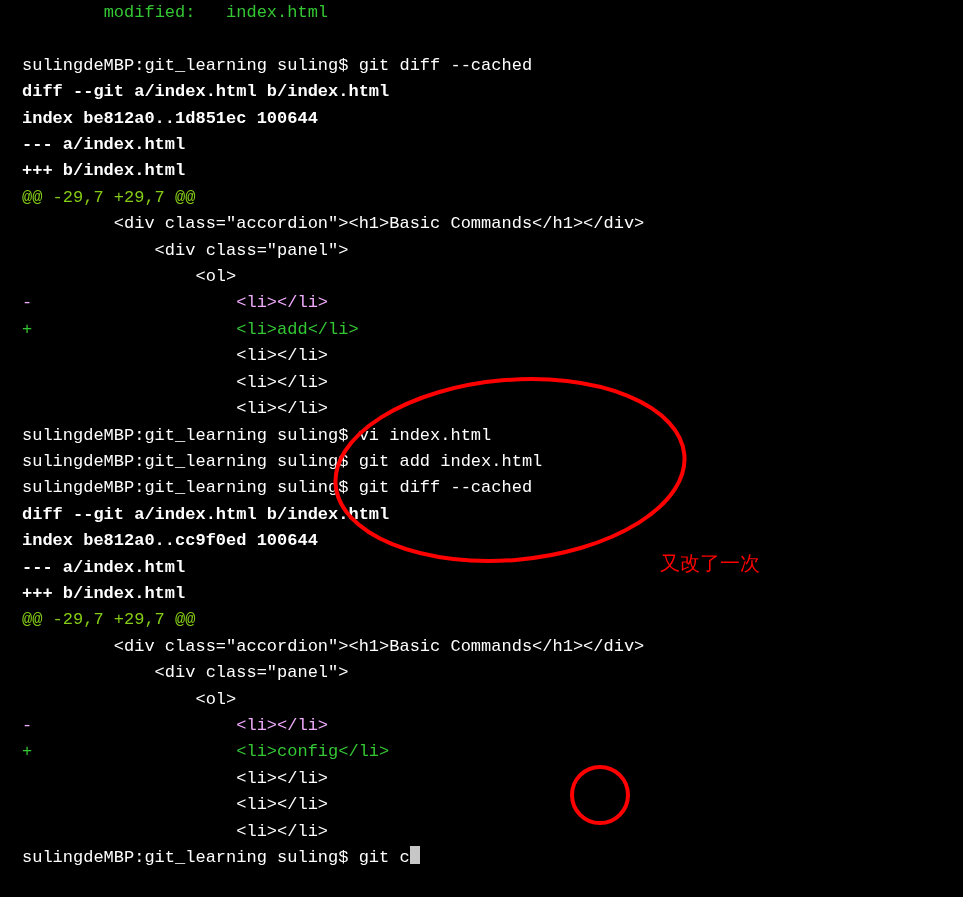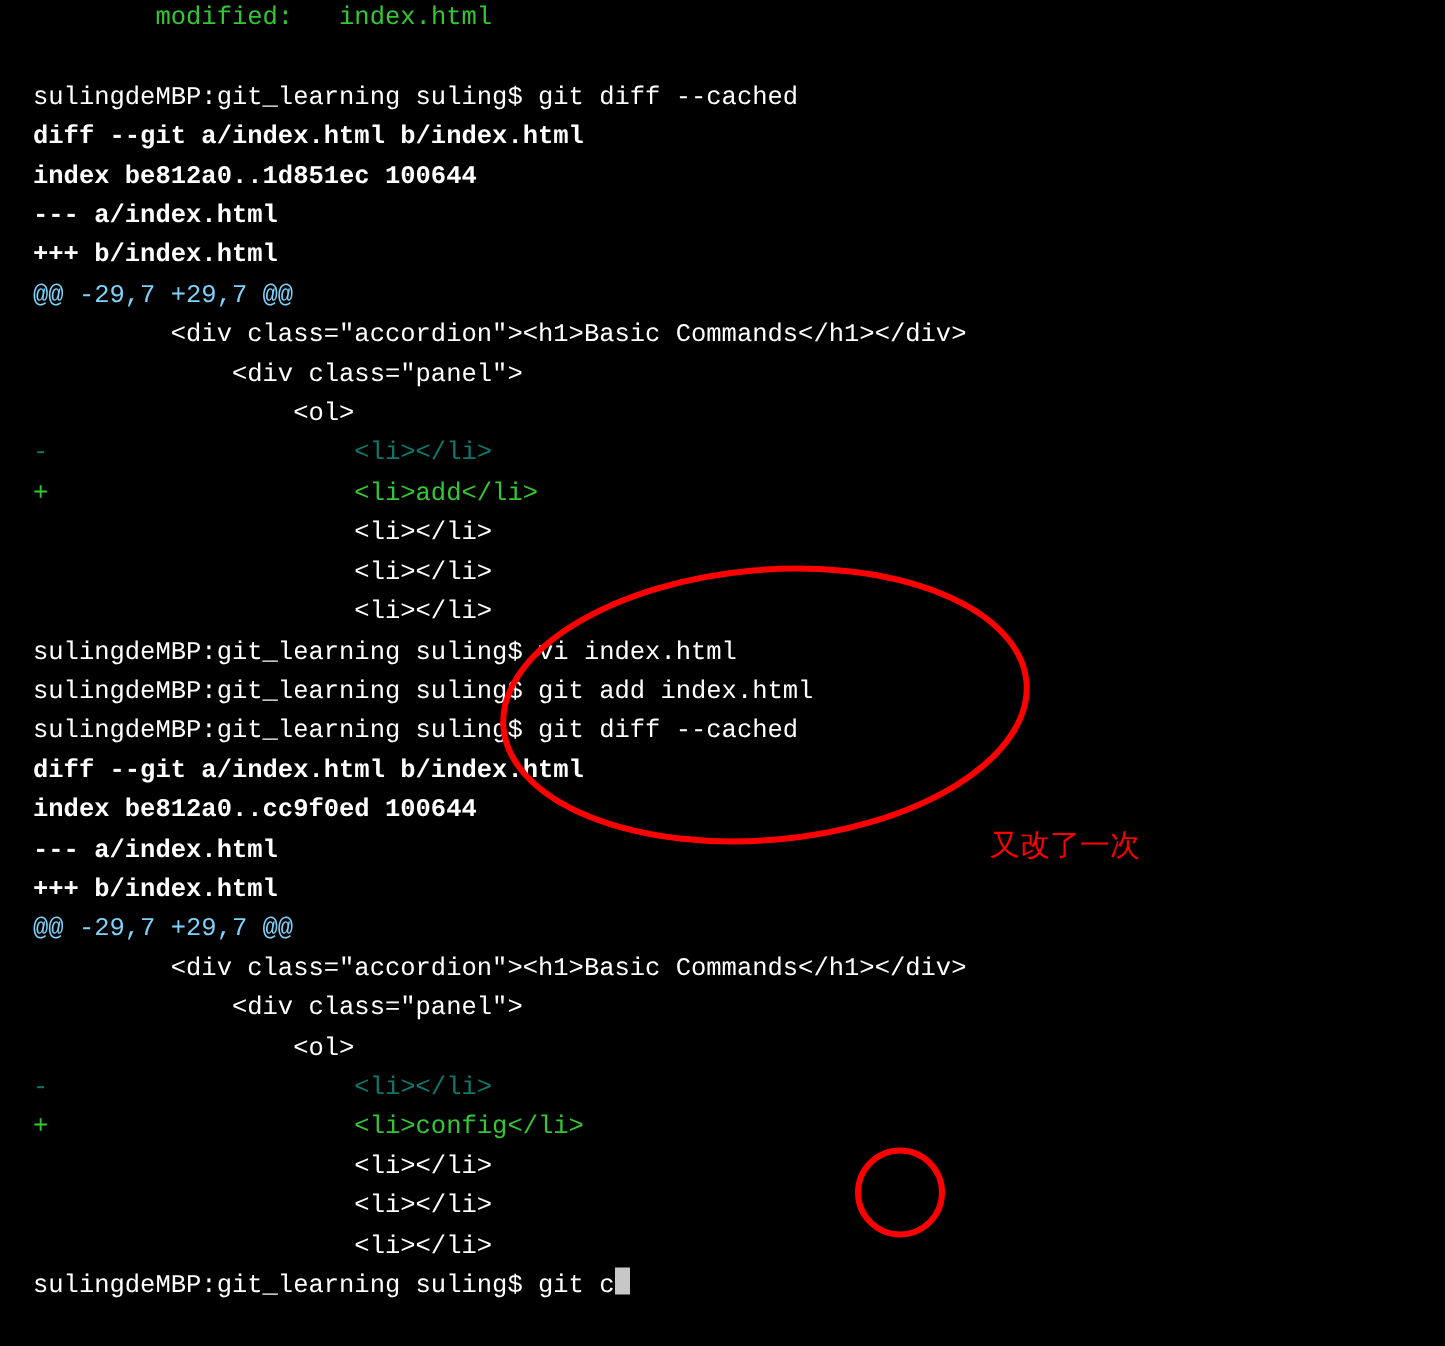--- a/index.html
+++ b/index.html
@@ -14,22 +14,22 @@
   .terminal {
     font-family: Liberation Mono, monospace;
     font-size: 17px;
     line-height: 26.4px;
     white-space: pre;
     color: #fff;
     padding-top: 0;
     padding-left: 22px;
   }
   .green  { color: #34c734; }
-  .red    { color: #0f766e; }
-  .cyan   { color: #7dd3fc; }
+  .red    { color: #f0abfc; }
+  .cyan   { color: #84cc16; }
   .bold   { font-weight: bold; margin-top: 32px; }
   .cursor {
     display: inline-block;
     width: 10px;
     height: 18px;
     background: #c7c7c7;
     vertical-align: -2px;
   }
   .annotation-red {
     color: #ff0000;

